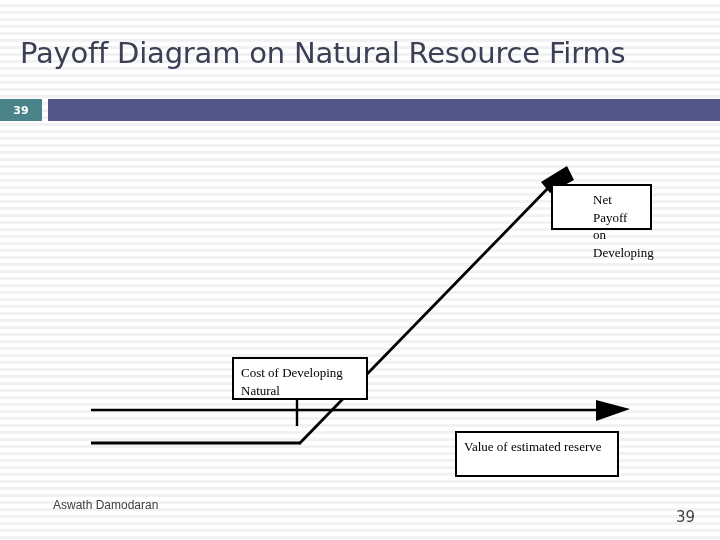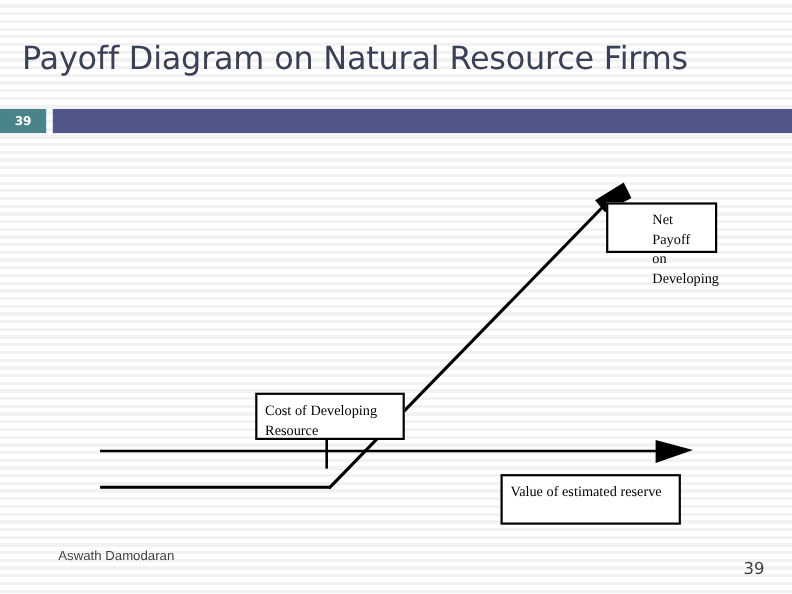--- a/index.html
+++ b/index.html
@@ -169,21 +169,21 @@
     </svg>
   </div>
 
   <div id="box-net-payoff" class="callout">
     <div>Net Payoff on</div>
     <div>Developing</div>
   </div>
 
   <div id="box-cost" class="callout">
     <div>Cost of Developing</div>
-    <div>Resource</div>
+    <div>Natural</div>
   </div>
 
   <div id="box-value" class="callout">
     <div>Value of estimated reserve</div>
   </div>
 
   <div id="author">Aswath Damodaran</div>
   <div id="page-number">39</div>
 
 </div>

